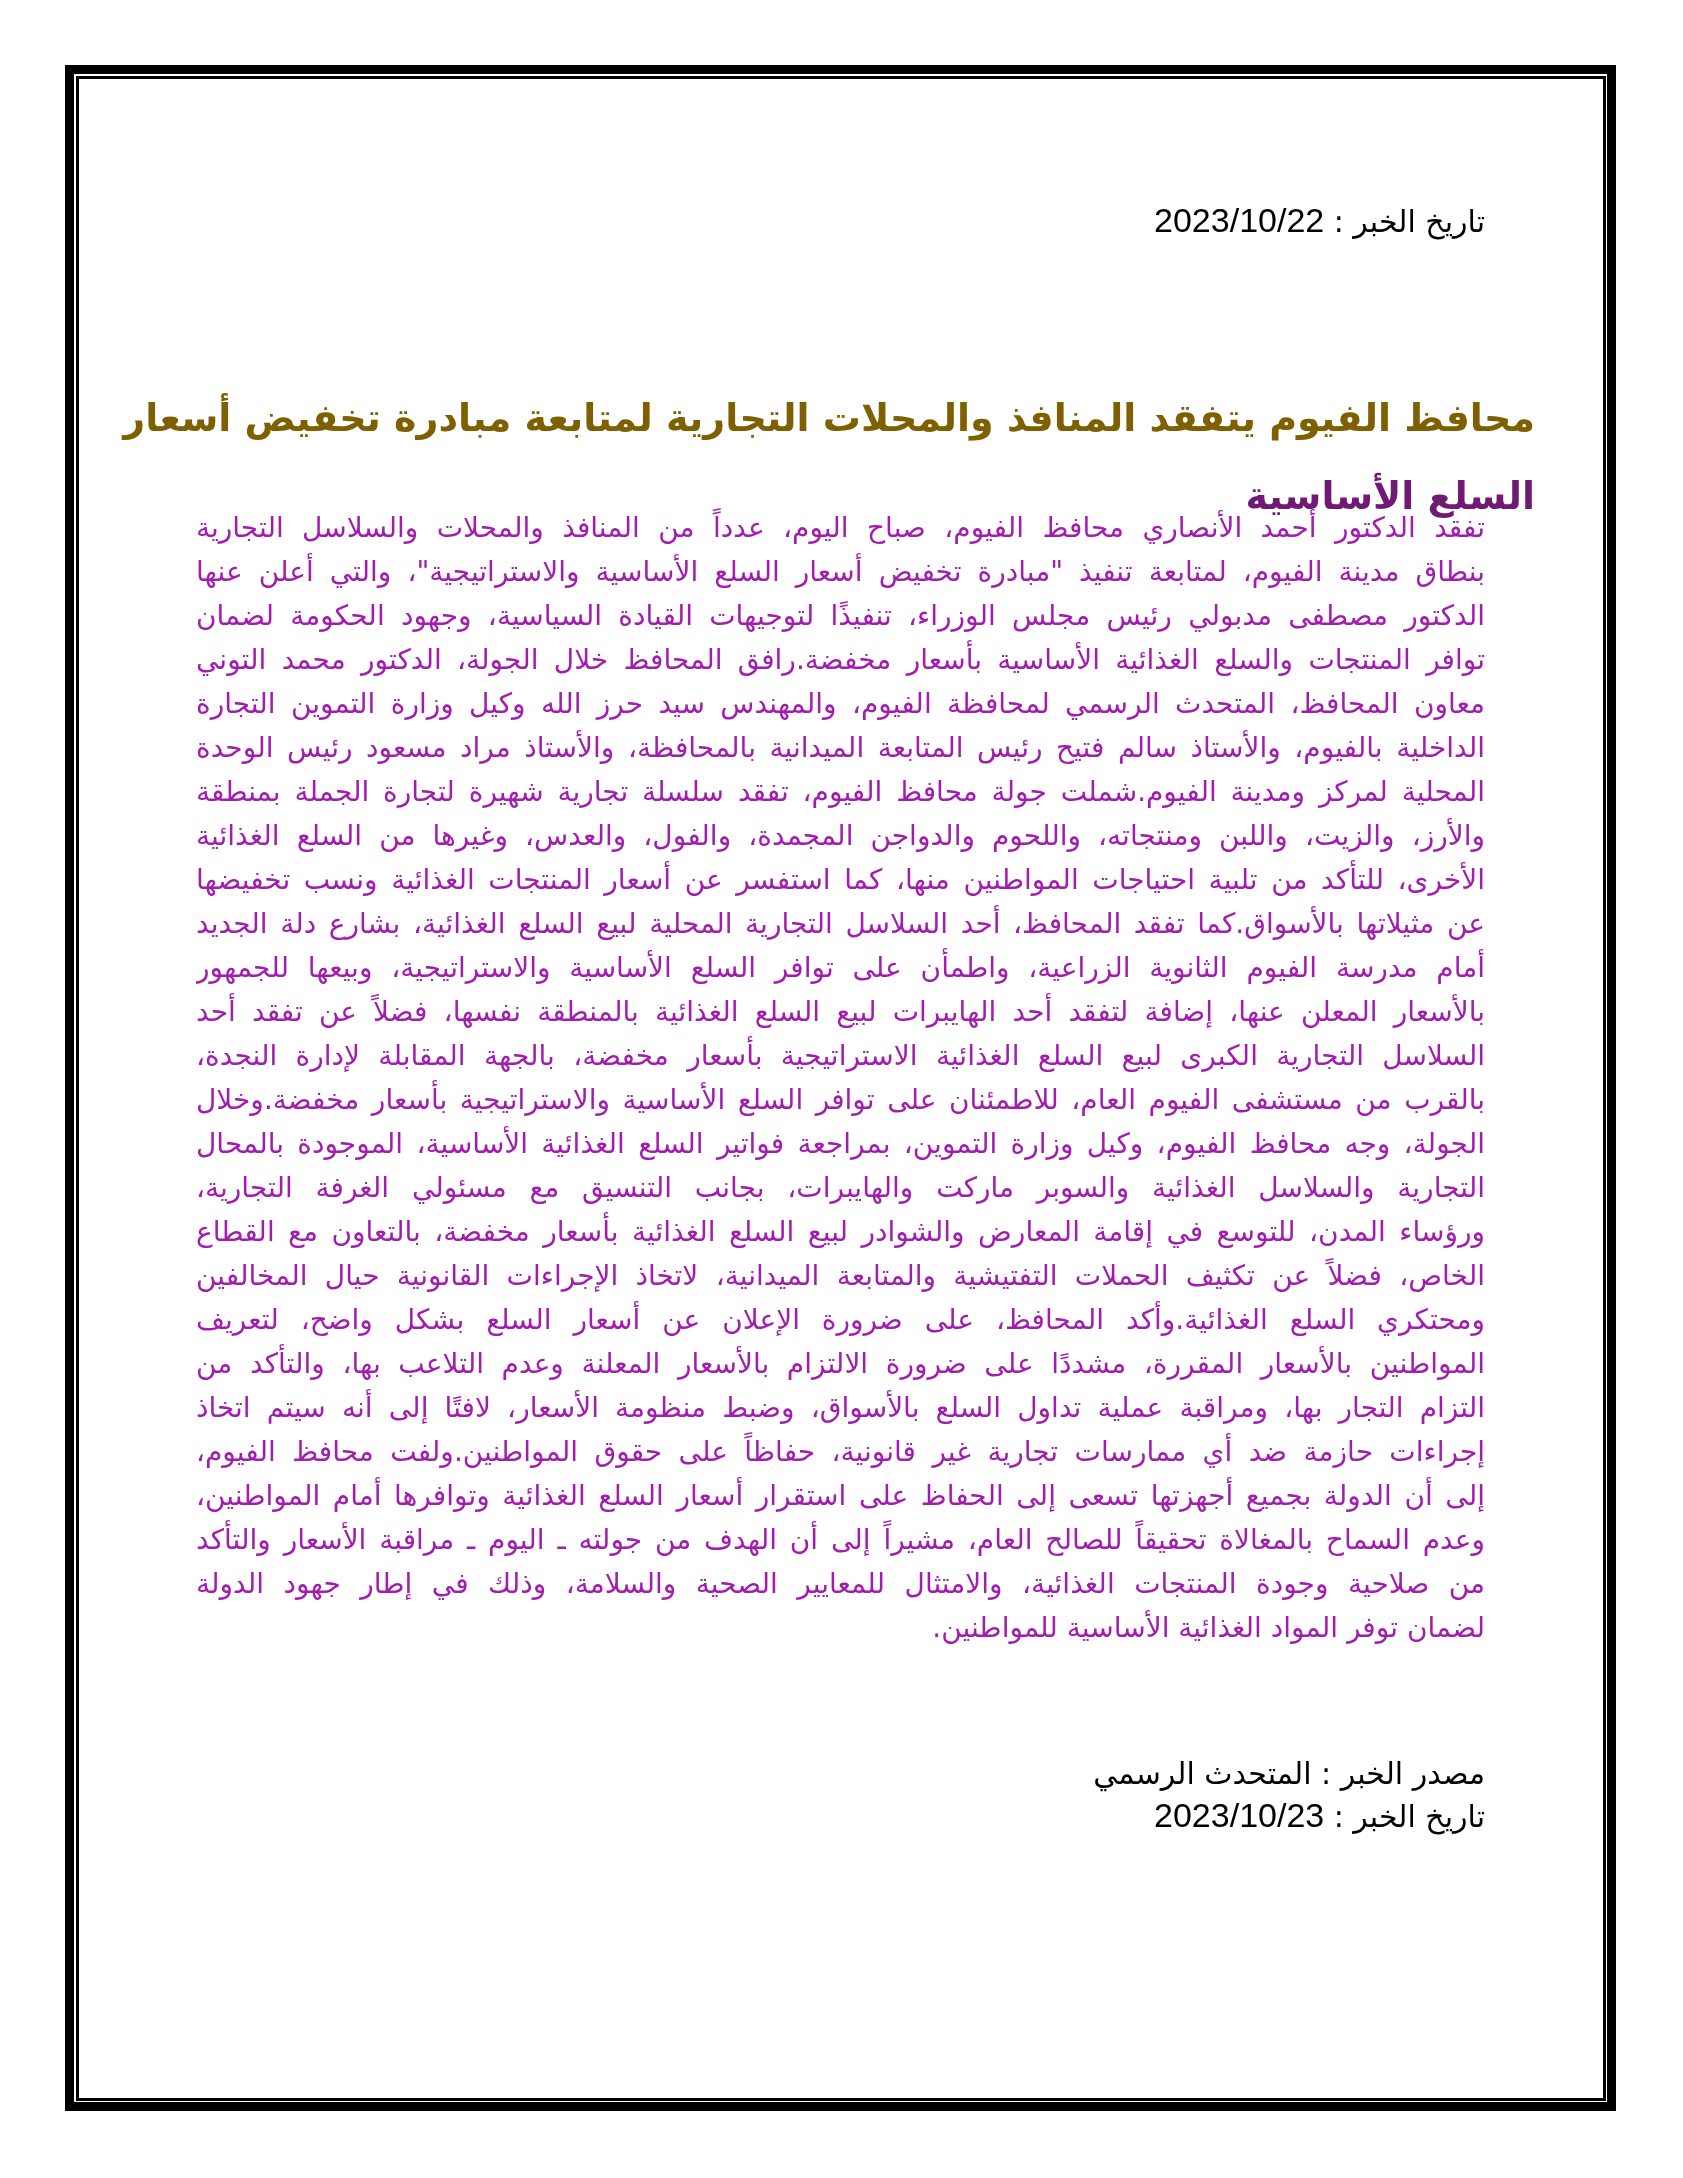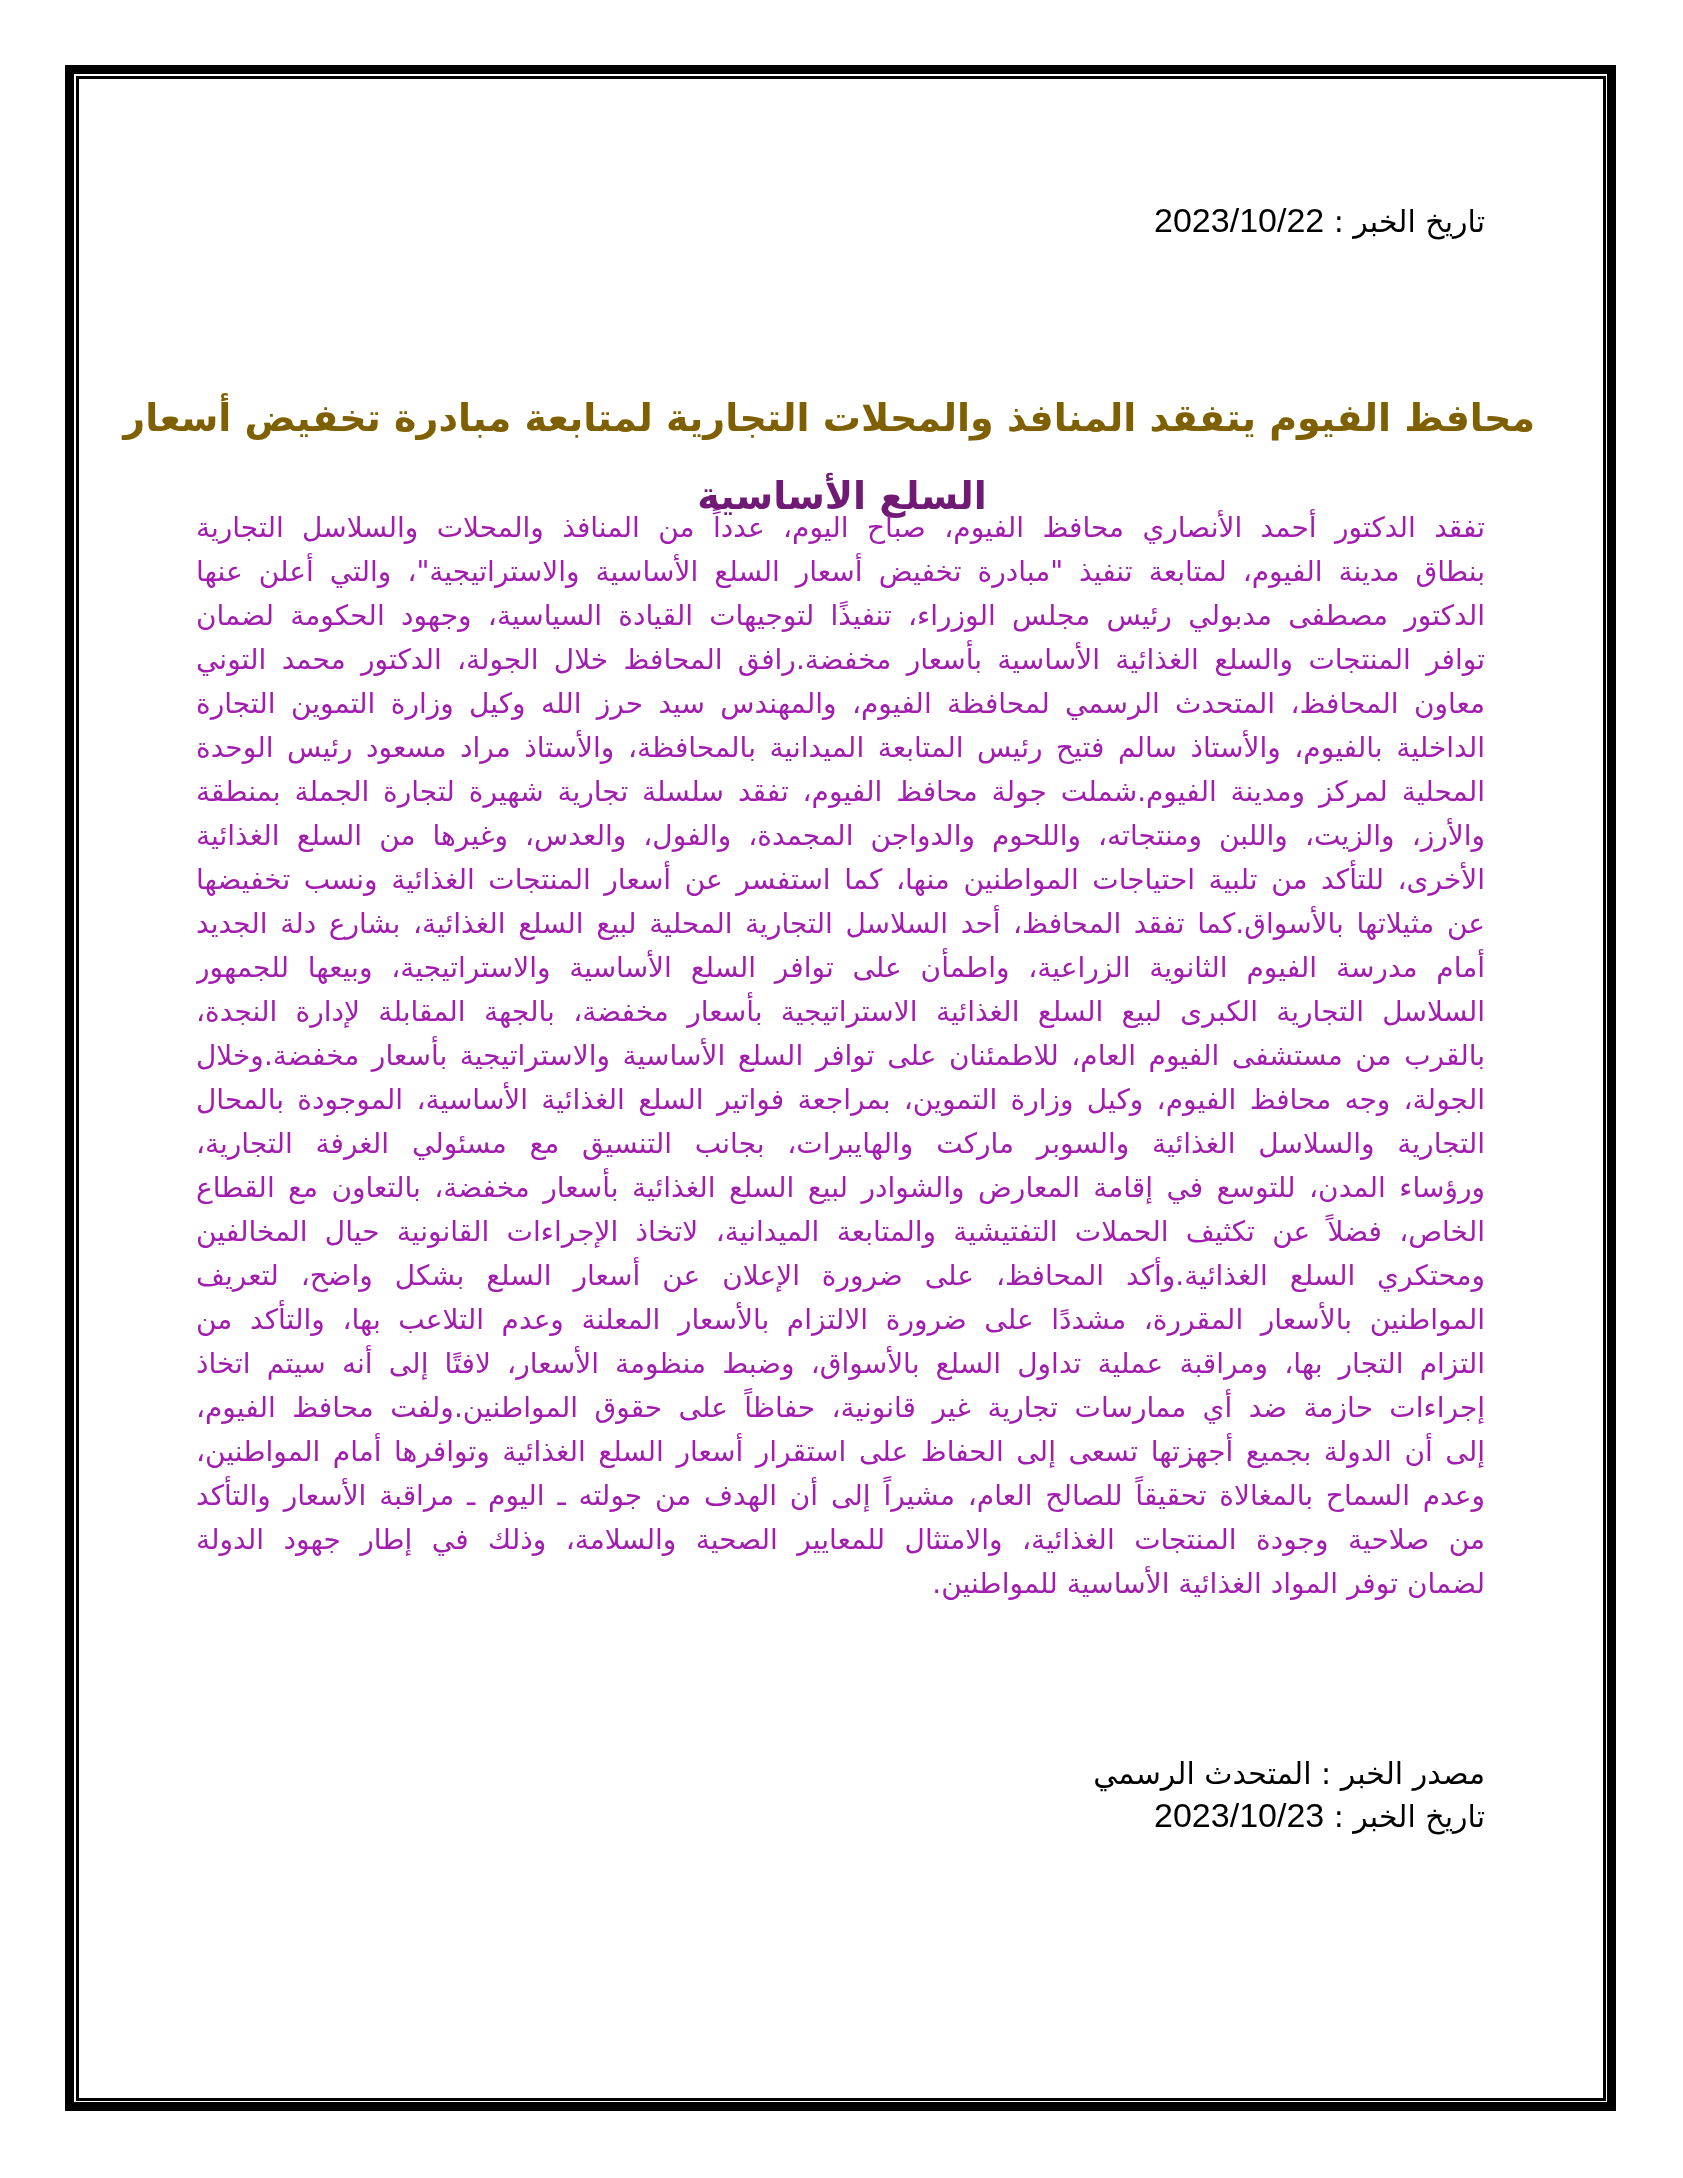--- a/index.html
+++ b/index.html
@@ -15,21 +15,21 @@
   .line {
     position: absolute; direction: rtl; white-space: nowrap;
     font-family: "DejaVu Sans", "Liberation Sans", sans-serif; color: #000;
   }
   .meta-line {
     right: 198px; font-size: 34px; height: 46px; line-height: 46px;
     font-family: "Liberation Sans", "DejaVu Sans", sans-serif;
   }
   .meta-line .lbl { font-family: "DejaVu Sans", sans-serif; font-size: 30px; }
   .title-line {
-    left: 149px; width: 1386px; text-align: center;
+    left: 149px; width: 1386px; 
     font-weight: bold; font-size: 38px; height: 53px; line-height: 53px;
     color: #7F6000;
   }
   .body {
     position: absolute; left: 196px; top: 506px; width: 1289px;
     direction: rtl;
     font-family: "DejaVu Sans", sans-serif; font-size: 28px; color: #a21caf;
   }
   .body-line {
     display: block; height: 44px; line-height: 44px; white-space: nowrap;
@@ -58,20 +58,21 @@
   <span class="body-line">بنطاق مدينة الفيوم، لمتابعة تنفيذ "مبادرة تخفيض أسعار السلع الأساسية والاستراتيجية"، والتي أعلن عنها</span>
   <span class="body-line">الدكتور مصطفى مدبولي رئيس مجلس الوزراء، تنفيذًا لتوجيهات القيادة السياسية، وجهود الحكومة لضمان</span>
   <span class="body-line">توافر المنتجات والسلع الغذائية الأساسية بأسعار مخفضة.رافق المحافظ خلال الجولة، الدكتور محمد التوني</span>
   <span class="body-line">معاون المحافظ، المتحدث الرسمي لمحافظة الفيوم، والمهندس سيد حرز الله وكيل وزارة التموين التجارة</span>
   <span class="body-line">الداخلية بالفيوم، والأستاذ سالم فتيح رئيس المتابعة الميدانية بالمحافظة، والأستاذ مراد مسعود رئيس الوحدة</span>
   <span class="body-line">المحلية لمركز ومدينة الفيوم.شملت جولة محافظ الفيوم، تفقد سلسلة تجارية شهيرة لتجارة الجملة بمنطقة</span>
   <span class="body-line">والأرز، والزيت، واللبن ومنتجاته، واللحوم والدواجن المجمدة، والفول، والعدس، وغيرها من السلع الغذائية</span>
   <span class="body-line">الأخرى، للتأكد من تلبية احتياجات المواطنين منها، كما استفسر عن أسعار المنتجات الغذائية ونسب تخفيضها</span>
   <span class="body-line">عن مثيلاتها بالأسواق.كما تفقد المحافظ، أحد السلاسل التجارية المحلية لبيع السلع الغذائية، بشارع دلة الجديد</span>
   <span class="body-line">أمام مدرسة الفيوم الثانوية الزراعية، واطمأن على توافر السلع الأساسية والاستراتيجية، وبيعها للجمهور</span>
+  <span class="body-line">بالأسعار المعلن عنها، إضافة لتفقد أحد الهايبرات لبيع السلع الغذائية بالمنطقة نفسها، فضلاً عن تفقد أحد</span>
   <span class="body-line">السلاسل التجارية الكبرى لبيع السلع الغذائية الاستراتيجية بأسعار مخفضة، بالجهة المقابلة لإدارة النجدة،</span>
   <span class="body-line">بالقرب من مستشفى الفيوم العام، للاطمئنان على توافر السلع الأساسية والاستراتيجية بأسعار مخفضة.وخلال</span>
   <span class="body-line">الجولة، وجه محافظ الفيوم، وكيل وزارة التموين، بمراجعة فواتير السلع الغذائية الأساسية، الموجودة بالمحال</span>
   <span class="body-line">التجارية والسلاسل الغذائية والسوبر ماركت والهايبرات، بجانب التنسيق مع مسئولي الغرفة التجارية،</span>
   <span class="body-line">ورؤساء المدن، للتوسع في إقامة المعارض والشوادر لبيع السلع الغذائية بأسعار مخفضة، بالتعاون مع القطاع</span>
   <span class="body-line">الخاص، فضلاً عن تكثيف الحملات التفتيشية والمتابعة الميدانية، لاتخاذ الإجراءات القانونية حيال المخالفين</span>
   <span class="body-line">ومحتكري السلع الغذائية.وأكد المحافظ، على ضرورة الإعلان عن أسعار السلع بشكل واضح، لتعريف</span>
   <span class="body-line">المواطنين بالأسعار المقررة، مشددًا على ضرورة الالتزام بالأسعار المعلنة وعدم التلاعب بها، والتأكد من</span>
   <span class="body-line">التزام التجار بها، ومراقبة عملية تداول السلع بالأسواق، وضبط منظومة الأسعار، لافتًا إلى أنه سيتم اتخاذ</span>
   <span class="body-line">إجراءات حازمة ضد أي ممارسات تجارية غير قانونية، حفاظاً على حقوق المواطنين.ولفت محافظ الفيوم،</span>

